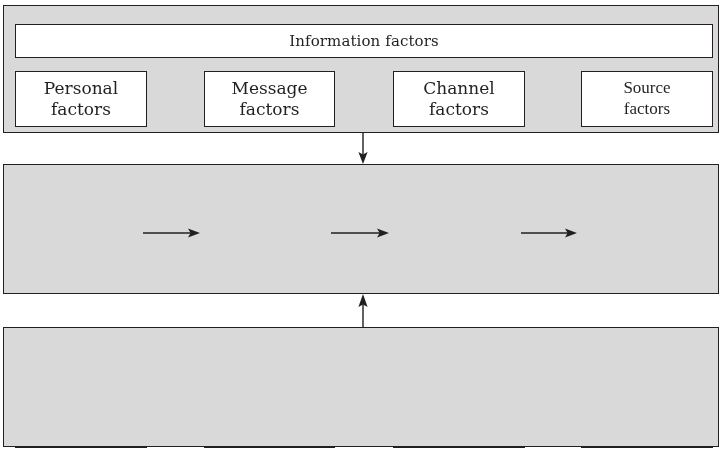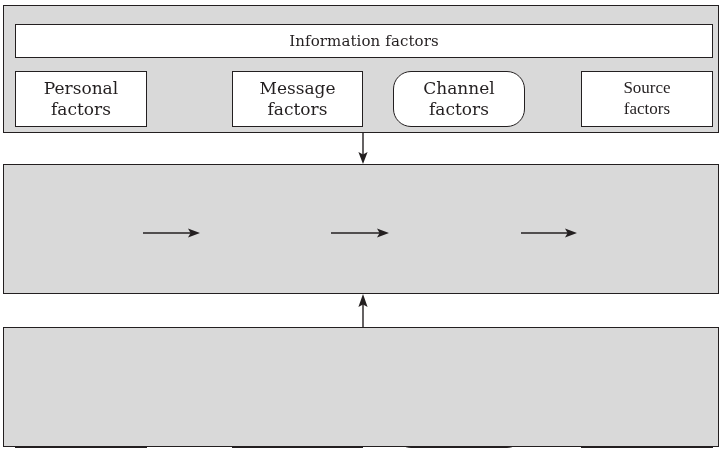--- a/index.html
+++ b/index.html
@@ -54,22 +54,22 @@
   #box-information-factors { left: 11px; top: 18px;  width: 698px; height: 34px; }
 
   
   .factor-box {
     height: 56px;
     font-size: 17px;
   }
   .factor-box .line { display: block; }
 
   .col1 { left: 11px;  width: 132px; }
-  .col2 { left: 200px; width: 131px; margin-left: 28px; }
-  .col3 { left: 389px; width: 132px; border-radius: 18px; }
+  .col2 { left: 200px; width: 131px; }
+  .col3 { left: 389px; width: 132px; }
   .col4 { left: 577px; width: 132px; font-family: Liberation Serif, serif; }
 
   .row-top    { top: 65px; }
 
   
   .process-box {
     top: 173px;
     height: 110px;
     padding-top: 2px;
   }

